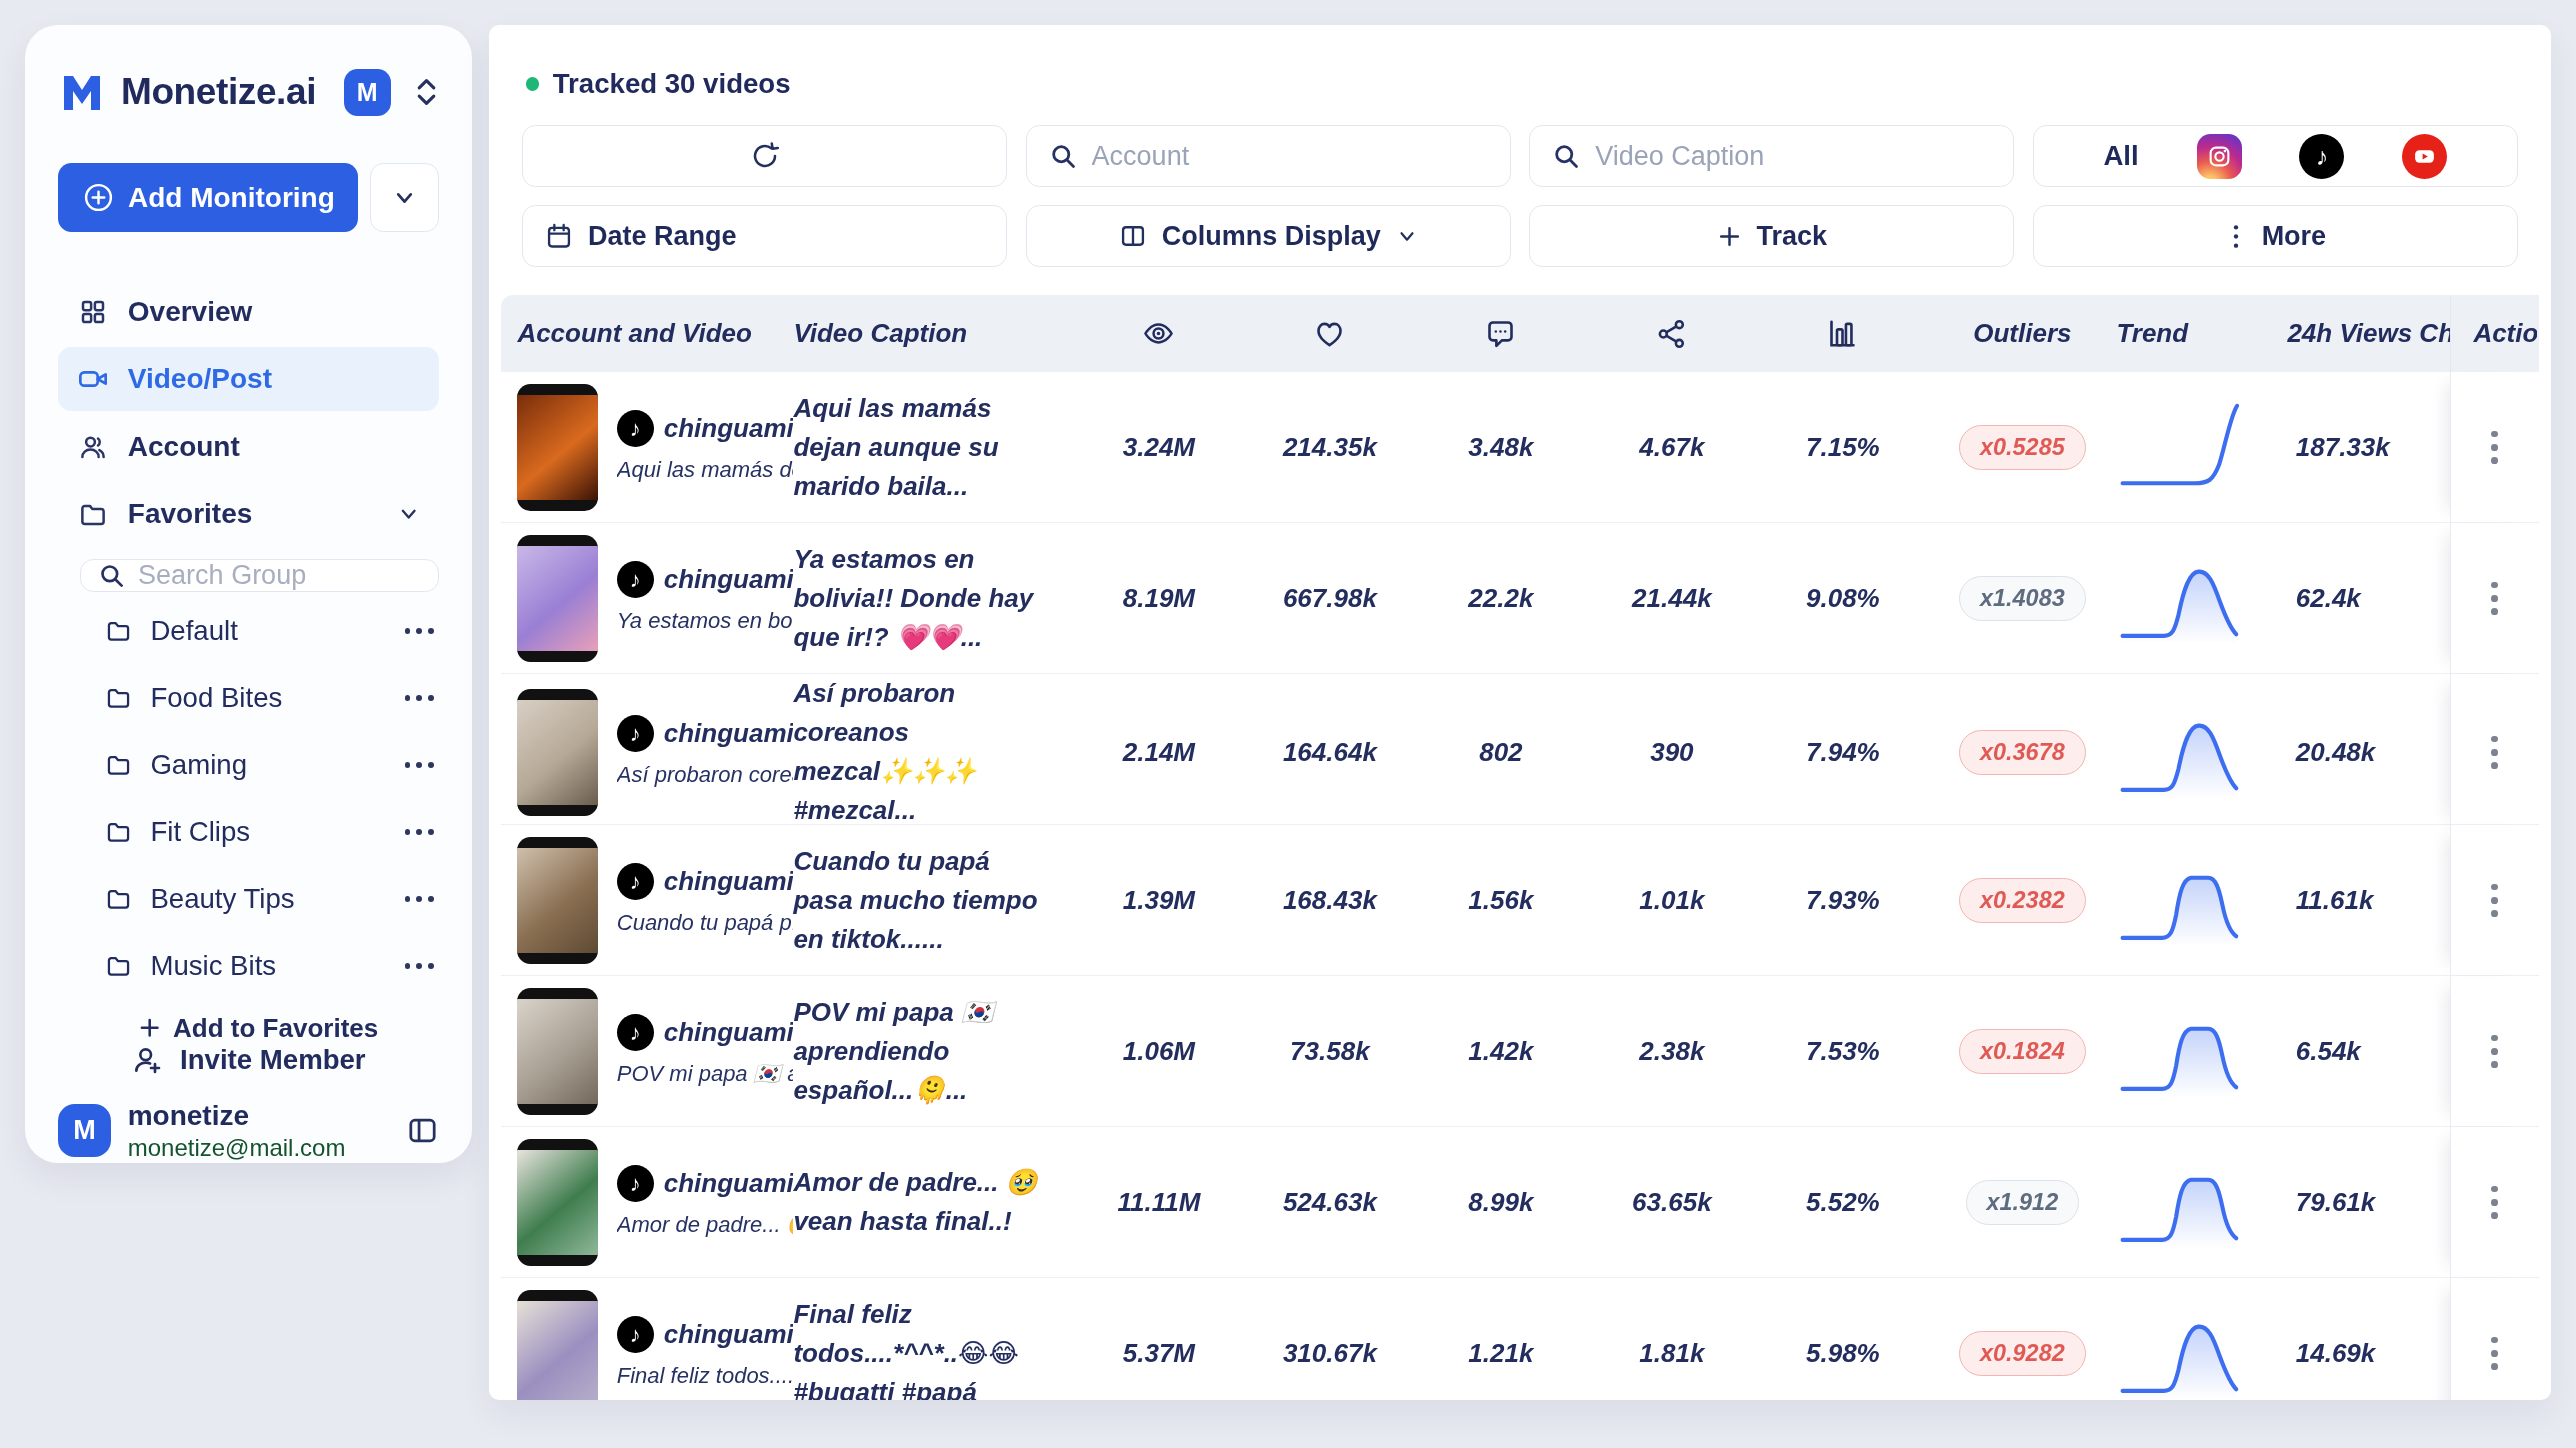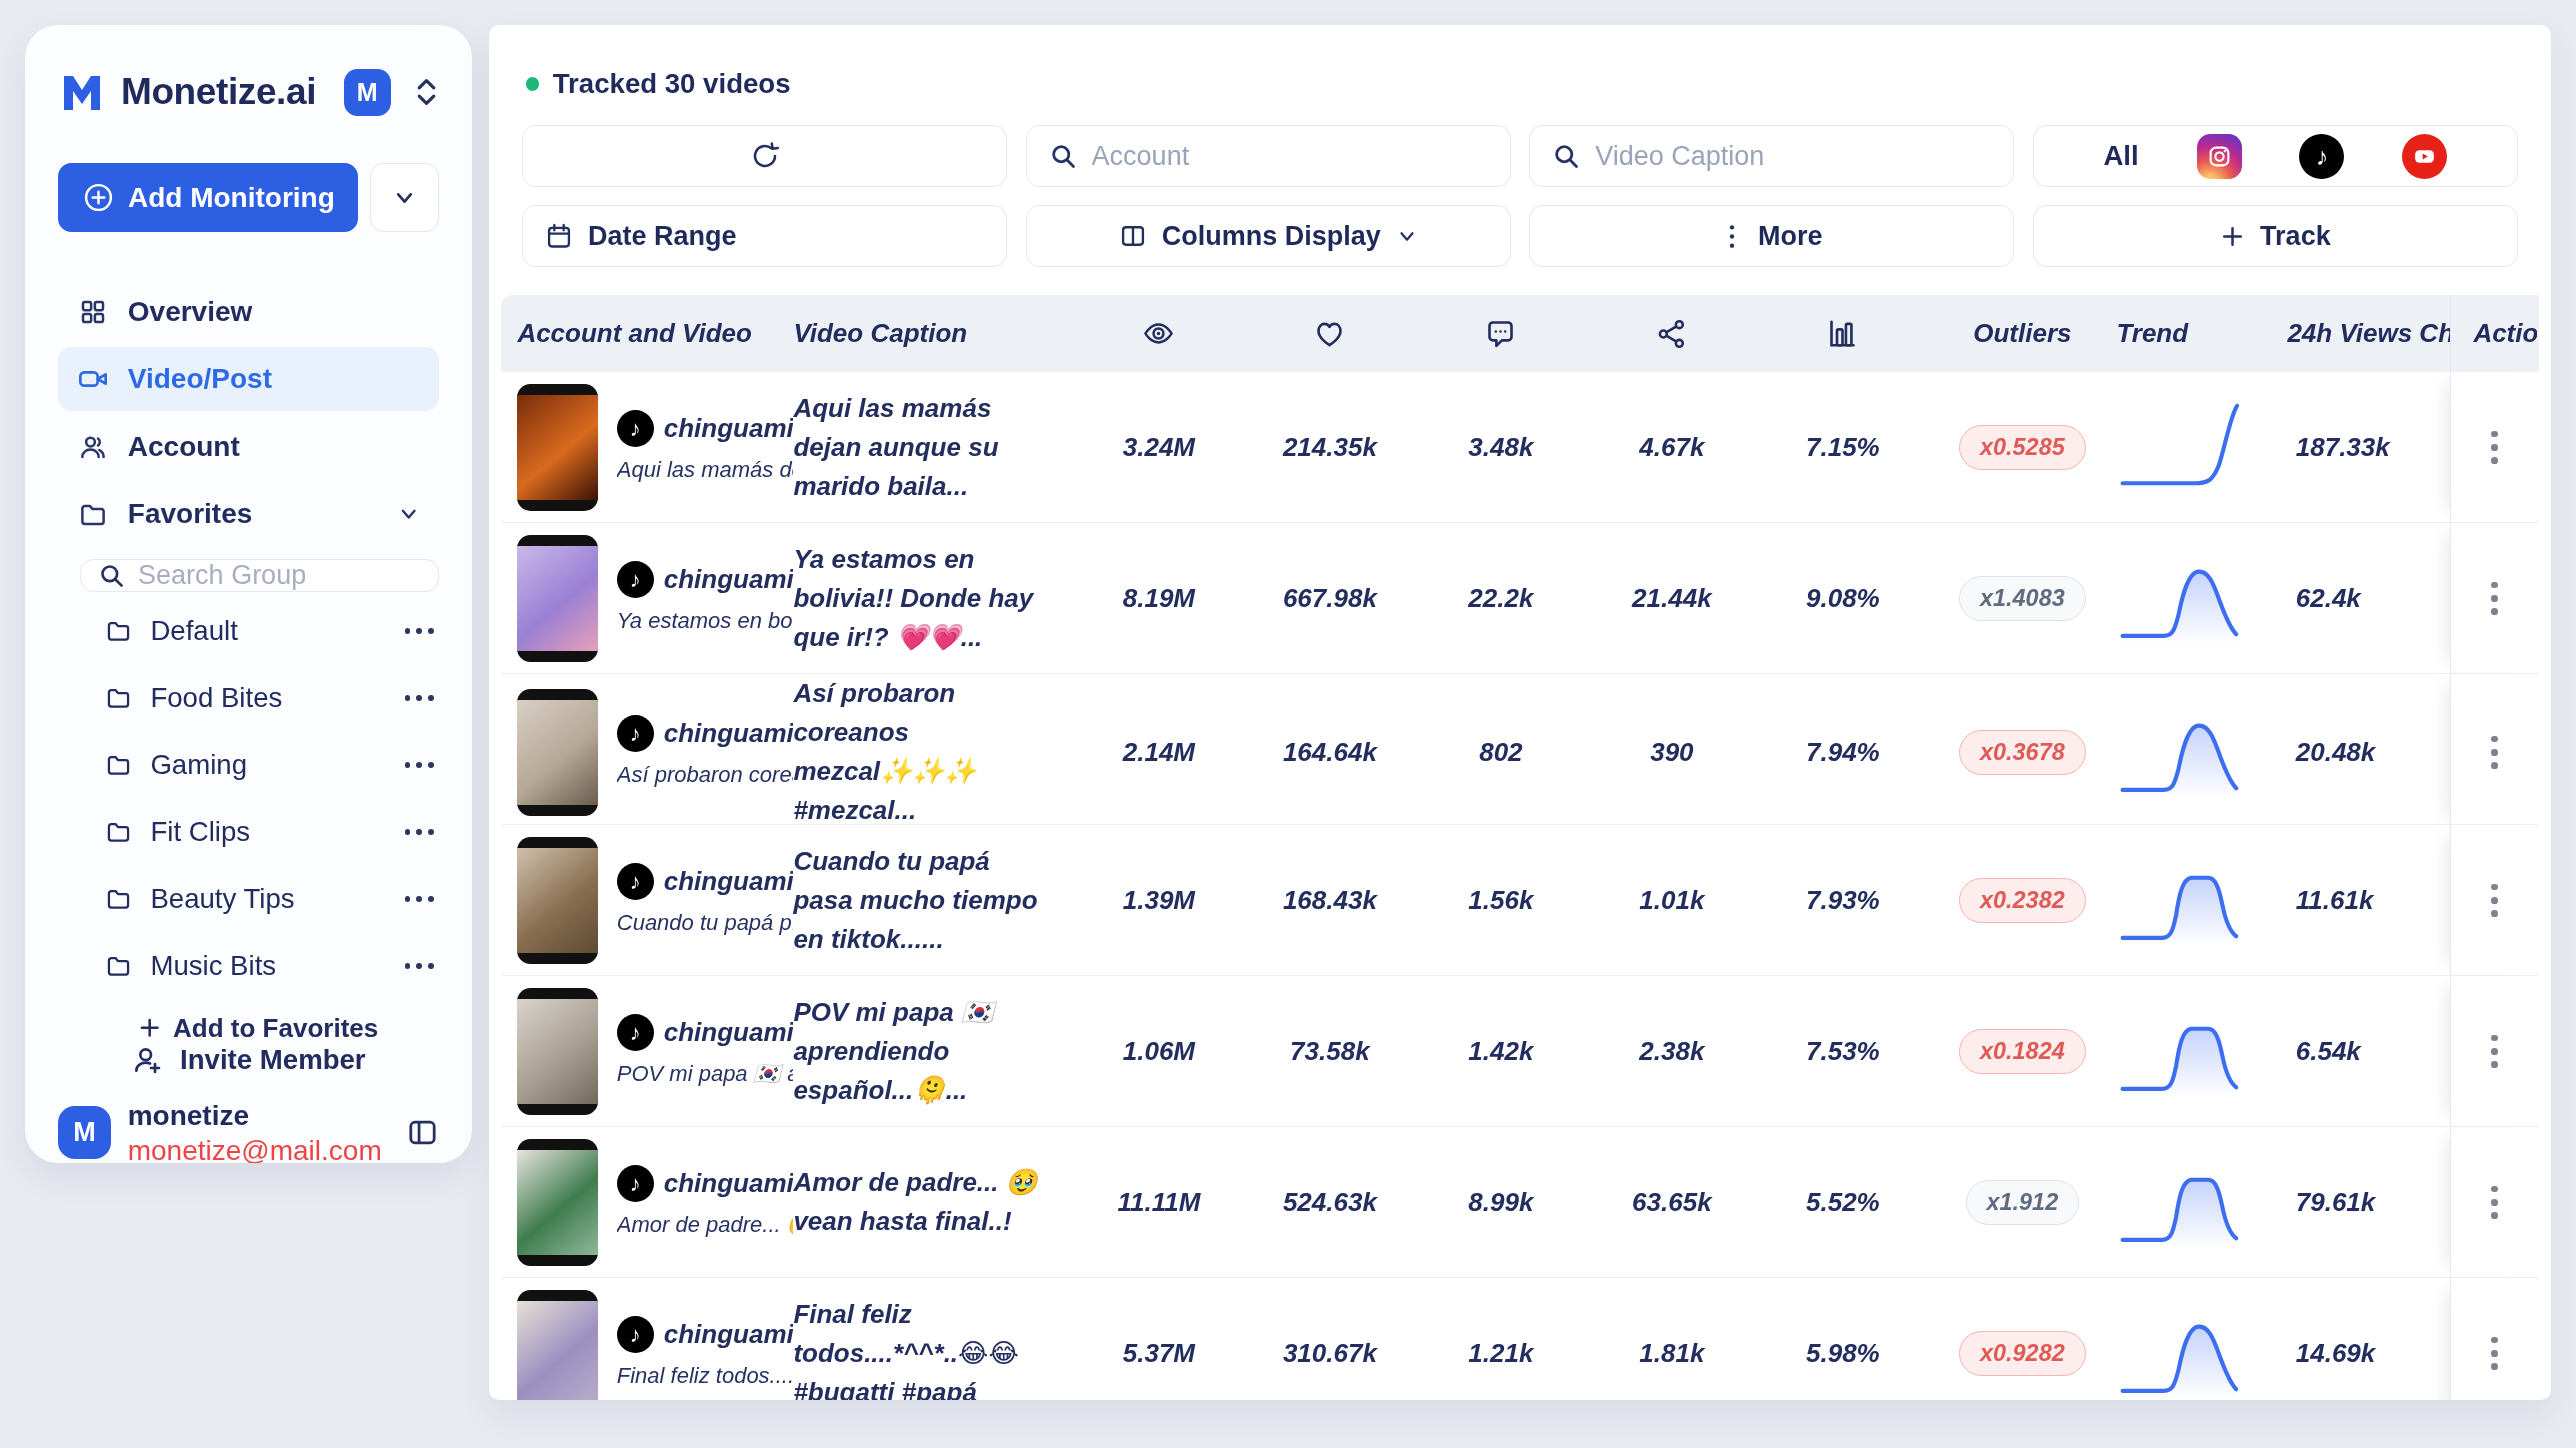--- a/index.html
+++ b/index.html
@@ -42,21 +42,21 @@
   .dots-h{display:flex;gap:5.9px;padding-right:5px;cursor:pointer;}
   .dots-h i{width:5.9px;height:5.9px;border-radius:50%;background:#2c365f;display:block;}
   .add-fav{margin:13.4px 0 0 80px;display:flex;align-items:center;gap:11.7px;font-size:26px;font-weight:600;color:#222c5e;cursor:pointer;}
   .side-spacer{flex:1;}
   .invite{display:flex;align-items:center;justify-content:center;gap:16.7px;font-size:27.6px;font-weight:600;color:#222c5e;cursor:pointer;height:53px;}
   .user-row{margin:22px 0 25px;display:flex;align-items:center;gap:16.7px;}
   .avatar{width:53px;height:53px;border-radius:16.7px;background:var(--blue);color:#fff;font-weight:800;font-size:27px;
     display:flex;align-items:center;justify-content:center;}
   .user-meta{flex:1;line-height:1.25;}
   .user-name{font-size:28px;font-weight:800;color:#202a5c;}
-  .user-email{font-size:28px;color:#ef4444;}
+  .user-email{font-size:24px;color:#14532d;}
   .panel-btn{color:#27315f;cursor:pointer;}
   
   .main{position:absolute;left:489px;top:25px;width:2062px;height:1375px;background:#fff;border-radius:10px;
     box-shadow:0 13.4px 33px rgba(28,38,80,.07);overflow:hidden;padding:0 0 0 0;}
   .tracked{display:flex;align-items:center;gap:13.4px;margin:43px 0 0 37px;font-size:27.6px;font-weight:700;color:#202a5c;}
   .tracked .dot{width:13.4px;height:13.4px;border-radius:50%;background:#1db877;}
   .filters{margin:25px 33px 0 33px;display:grid;grid-template-columns:1fr 1fr 1fr 1fr;gap:18.4px;}
   .fcell{height:62px;border:1.7px solid var(--border);border-radius:13.4px;background:#fff;display:flex;align-items:center;
     padding:0 22px;font-size:27px;font-weight:600;color:#1f2a5a;cursor:pointer;}
   .fcell.center{justify-content:center;gap:15px;}
@@ -397,35 +397,35 @@
       </span>
       <span>Columns Display</span>
       <span>
         <svg width="22" height="22" viewBox="0 0 24 24" fill="none" stroke="#22305f" stroke-width="2.4" stroke-linecap="round" stroke-linejoin="round">
             <polyline points="6,9 12,16 18,9"></polyline>
           </svg>
       </span>
     </div>
     <div class="fcell center">
       <span>
+        <svg width="25" height="25" viewBox="0 0 24 24" fill="none" stroke="#22305f" stroke-width="2.4" stroke-linecap="round">
+            <path d="M12 4v16M4 12h16"></path>
+          </svg>
+      </span>
+      <span>Track</span>
+    </div>
+    <div class="fcell center">
+      <span>
         <svg width="22" height="25" viewBox="0 0 10 30">
             <circle cx="5" cy="4" r="2.6" fill="#22305f"></circle>
             <circle cx="5" cy="15" r="2.6" fill="#22305f"></circle>
             <circle cx="5" cy="26" r="2.6" fill="#22305f"></circle>
           </svg>
       </span>
       <span>More</span>
-    </div>
-    <div class="fcell center">
-      <span>
-        <svg width="25" height="25" viewBox="0 0 24 24" fill="none" stroke="#22305f" stroke-width="2.4" stroke-linecap="round">
-            <path d="M12 4v16M4 12h16"></path>
-          </svg>
-      </span>
-      <span>Track</span>
     </div>
   </div>
 
   <section class="table">
     <div class="thead">
         <div class="hcell ">Account and Video</div>
         <div class="hcell ">Video Caption</div>
         <div class="hcell a-c">
           <span class="hicon">
             <svg width="33" height="33" viewBox="0 0 24 24" fill="none" stroke="currentColor" stroke-width="1.8">

